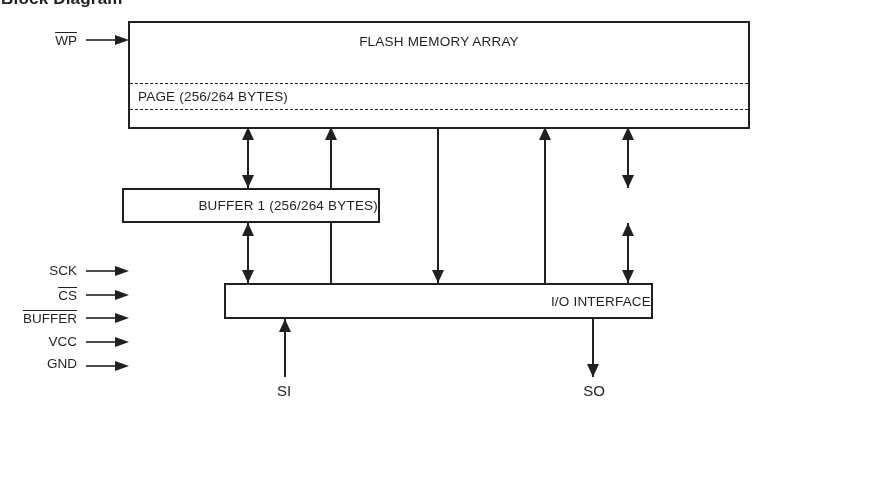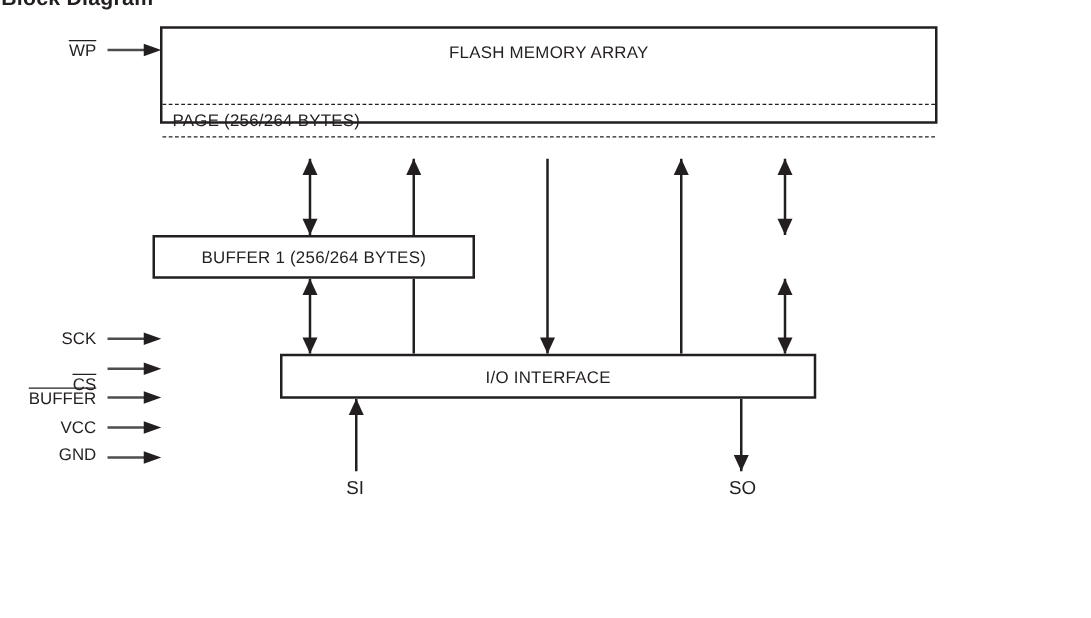--- a/index.html
+++ b/index.html
@@ -27,23 +27,23 @@
   
   .box {
     position: absolute;
     border: 2px solid #231f20;
     background: #ffffff;
     z-index: 2;
     box-sizing: border-box;
     font-size: 13.5px;
     letter-spacing: 0.2px;
   }
-  .box.centered { display: flex; align-items: center; justify-content: center; }
-
-  #flash-box { left: 128px; top: 21px; width: 622px; height: 78px; }
+  .box.centered { display: flex; align-items: center; justify-content: flex-end; }
+
+  #flash-box { left: 128px; top: 21px; width: 622px; height: 108px; }
   #flash-box .flash-label {
     position: absolute; left: 0; right: 0; top: 11px;
     text-align: center;
   }
   .dashed-line {
     position: absolute; left: 0; right: 0; height: 0;
     border-top: 1.5px dashed #231f20;
   }
   #dash-top { top: 60px; }
   #dash-bottom { top: 86px; }
@@ -186,21 +186,21 @@
   </div>
 
   <div class="sig-label" style="top: 263px;">
     <span class="sig-text">SCK</span>
   </div>
   <div class="harrow" style="left: 86px; top: 265px; width: 43px;">
     <div class="hline"></div>
       <div class="head-right"></div>
   </div>
 
-  <div class="sig-label overline" style="top: 299px;">
+  <div class="sig-label overline" style="top: 287px;">
     <span class="sig-text">CS</span>
   </div>
   <div class="harrow" style="left: 86px; top: 289px; width: 43px;">
     <div class="hline"></div>
       <div class="head-right"></div>
   </div>
 
   <div class="sig-label overline" style="top: 310px;">
     <span class="sig-text">BUFFER</span>
   </div>

